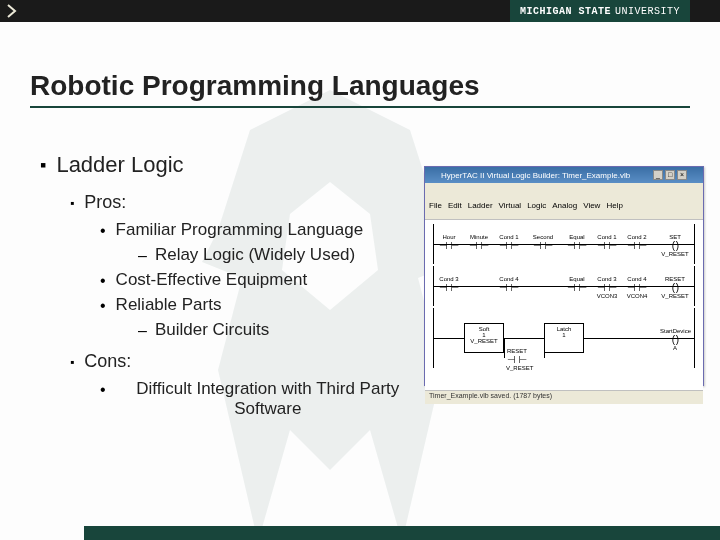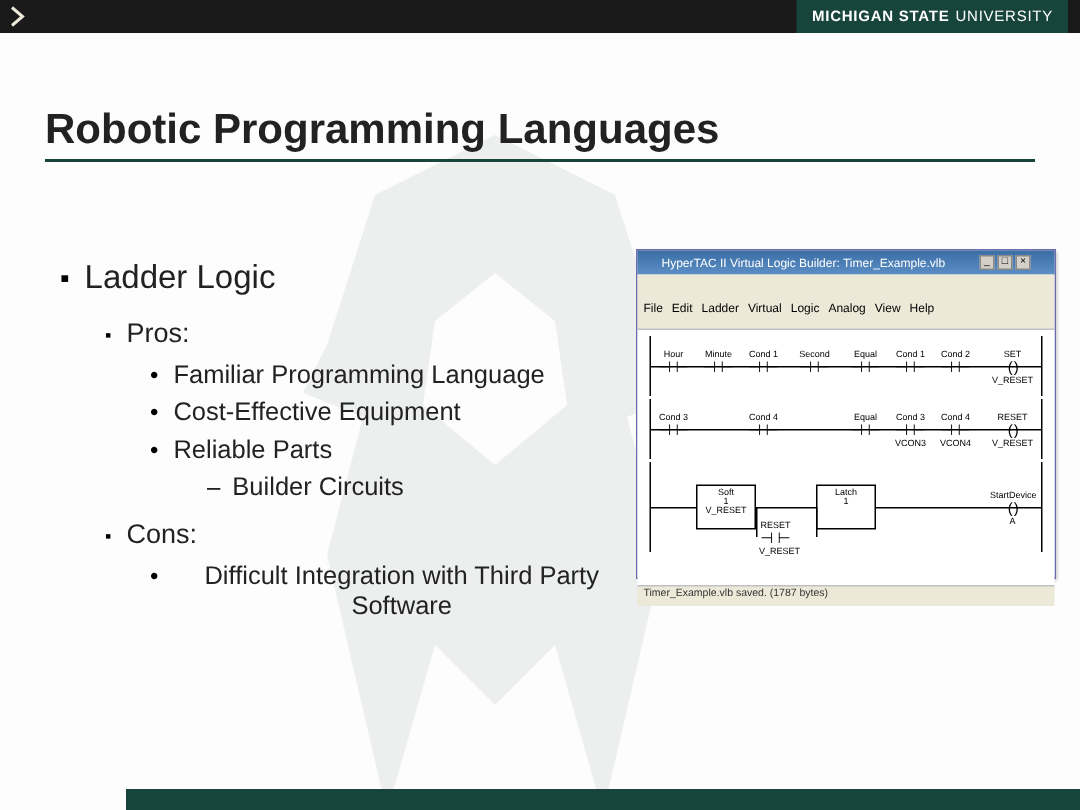--- a/index.html
+++ b/index.html
@@ -24,21 +24,22 @@
   .watermark svg { width: 100%; height: 100%; }
   
   .brand-bar {
     position: absolute;
     top: 0; left: 0; right: 0;
     height: 22px;
     background: #1a1a1a;
     display: flex;
     align-items: flex-start;
     justify-content: space-between;
-    padding-right: 8px;
+    padding-right: 30px;
+    font-family: Liberation Mono, monospace;
   }
   .chevron {
     width: 34px; height: 22px;
     display: flex; align-items: center; justify-content: center;
   }
   .chevron svg { display:block; }
   .brand-right {
     background: #18453b;
     height: 22px;
     padding: 0 10px;
@@ -58,21 +59,21 @@
     right: 30px;
     font-size: 28px;
     font-weight: 700;
     color: #222;
     border-bottom: 2px solid #18453b;
     padding-bottom: 4px;
   }
   
   .content {
     position: absolute;
-    top: 172px;
+    top: 152px;
     left: 40px;
     width: 380px;
     color: #222;
   }
   .b-list { list-style: none; }
   .b1 { font-size: 22px; margin-bottom: 14px; display:flex; align-items:flex-start; }
   .b1::before { content: "▪"; color:#000; font-size:18px; margin-right:10px; line-height:26px; }
   .b2 { font-size: 18px; margin-left: 30px; margin-bottom: 6px; display:flex; align-items:flex-start; }
   .b2::before { content: "▪"; color:#000; font-size:12px; margin-right:10px; line-height:22px; }
   .b3 { font-size: 17px; margin-left: 60px; margin-bottom: 4px; display:flex; align-items:flex-start;text-align:center; }
@@ -173,20 +174,23 @@
 <div class="content">
   <ul class="b-list">
     <li class="b1">
         <span>Ladder Logic</span>
       </li>
     <li class="b2">
         <span>Pros:</span>
       </li>
     <li class="b3">
         <span>Familiar Programming Language</span>
+      </li>
+    <li class="b4">
+        <span>Relay Logic (Widely Used)</span>
       </li>
     <li class="b3">
         <span>Cost-Effective Equipment</span>
       </li>
     <li class="b3">
         <span>Reliable Parts</span>
       </li>
     <li class="b4">
         <span>Builder Circuits</span>
       </li>

